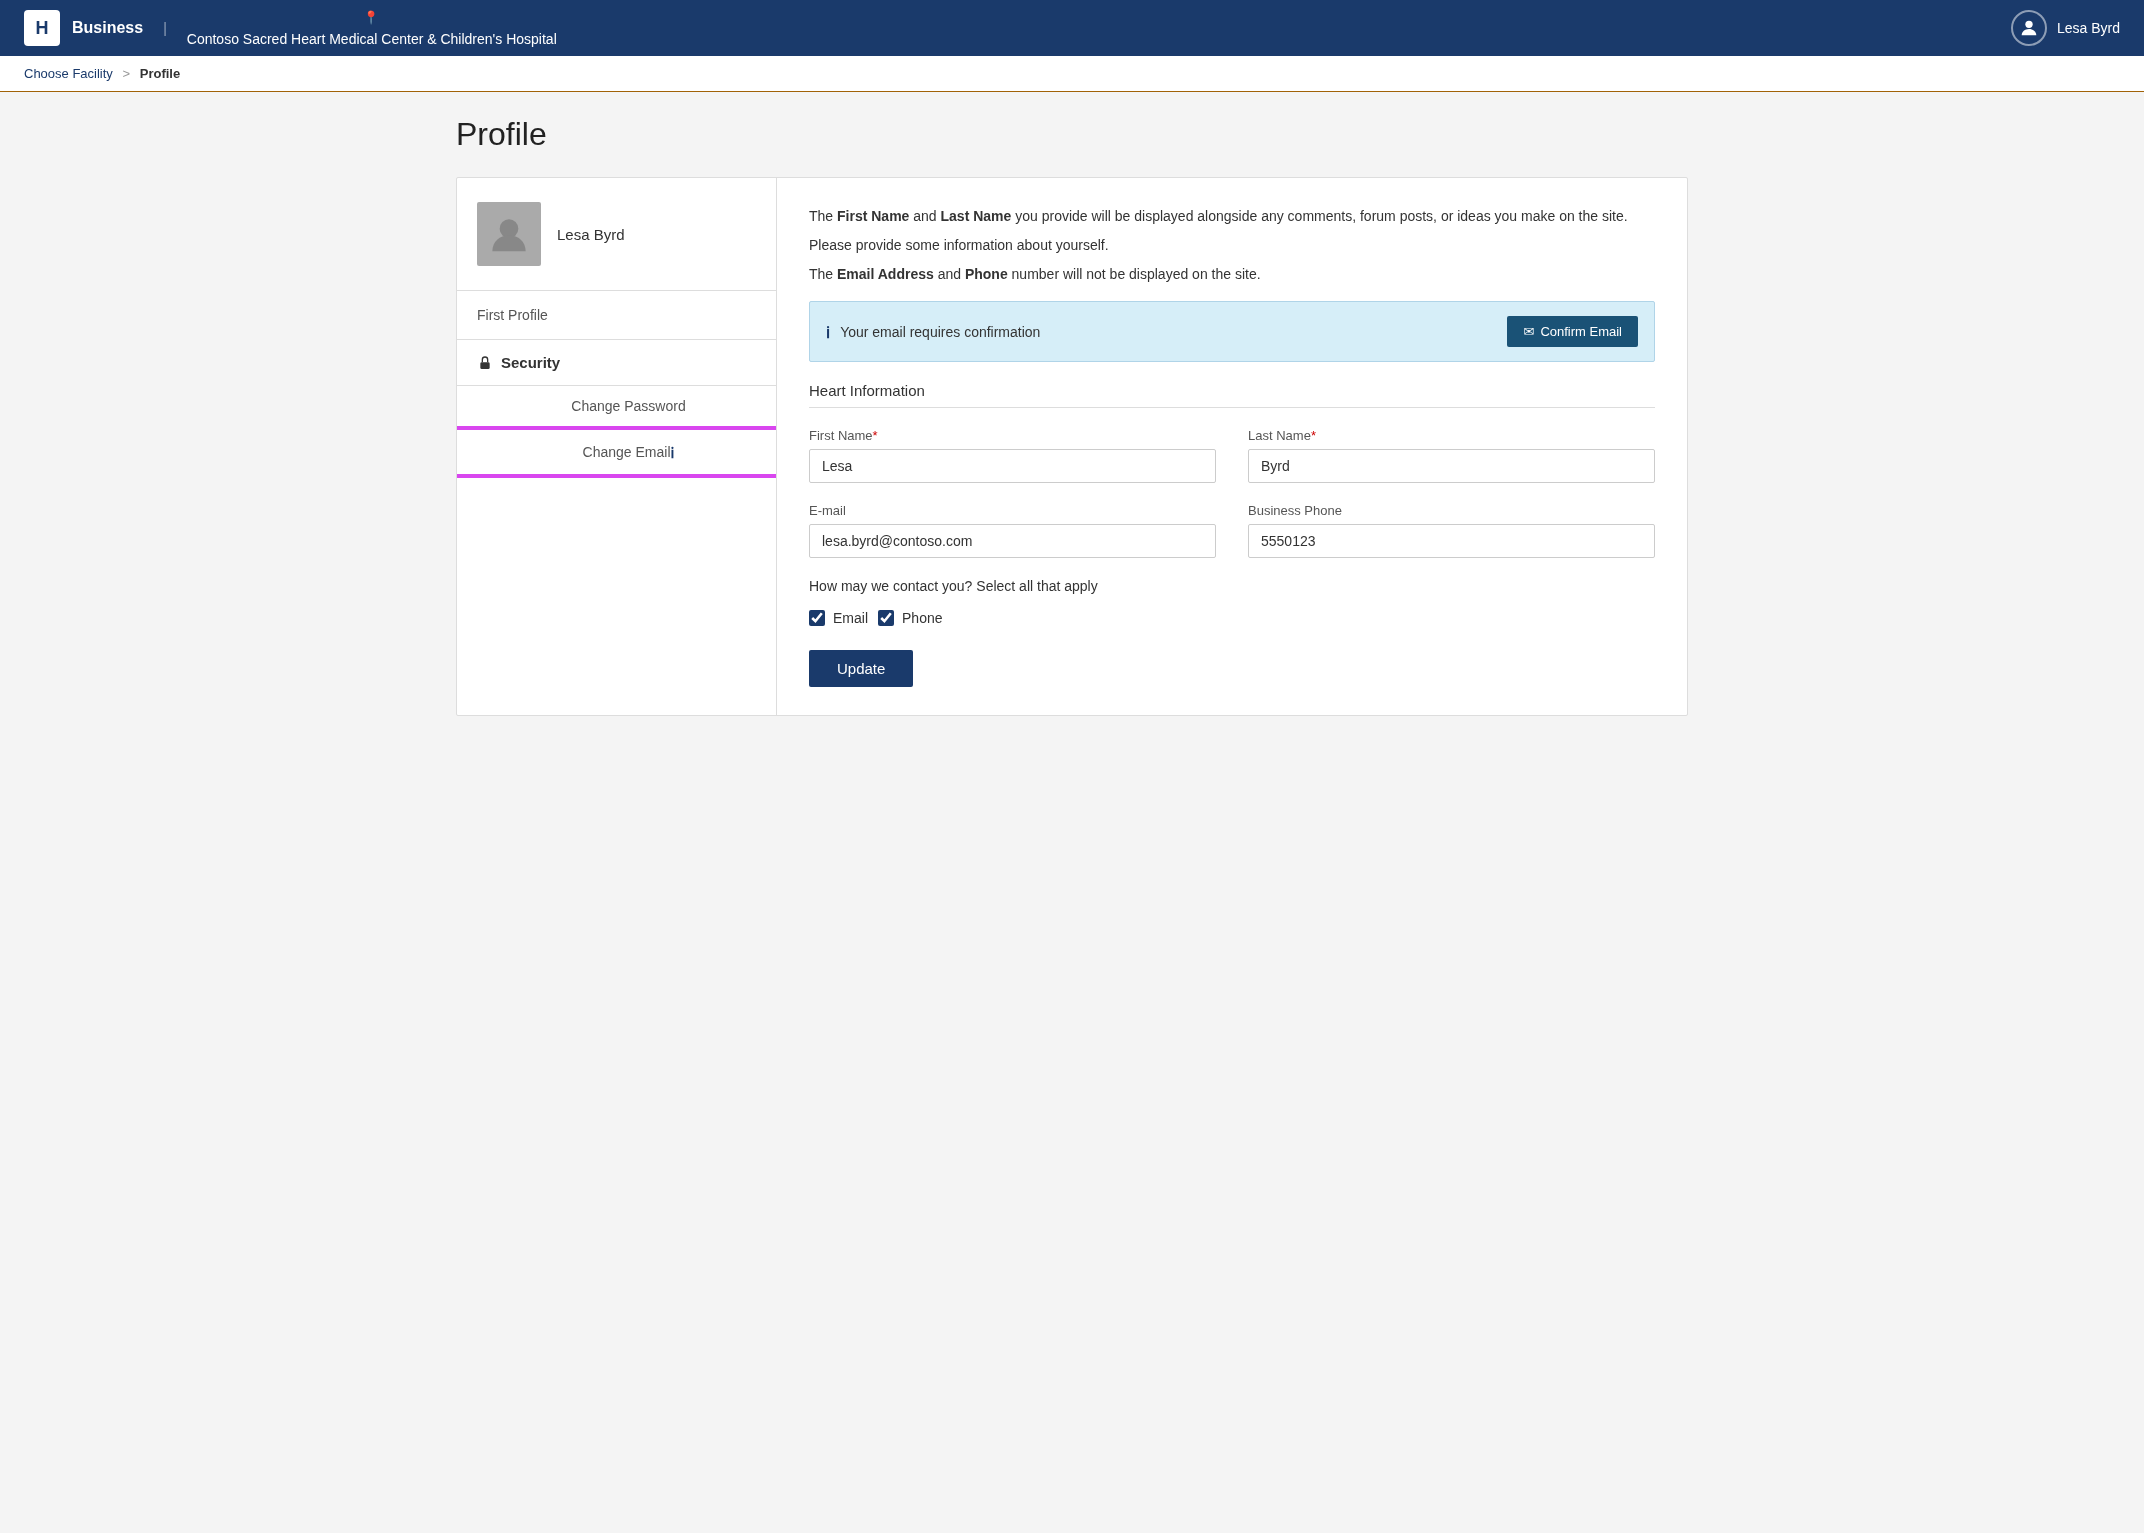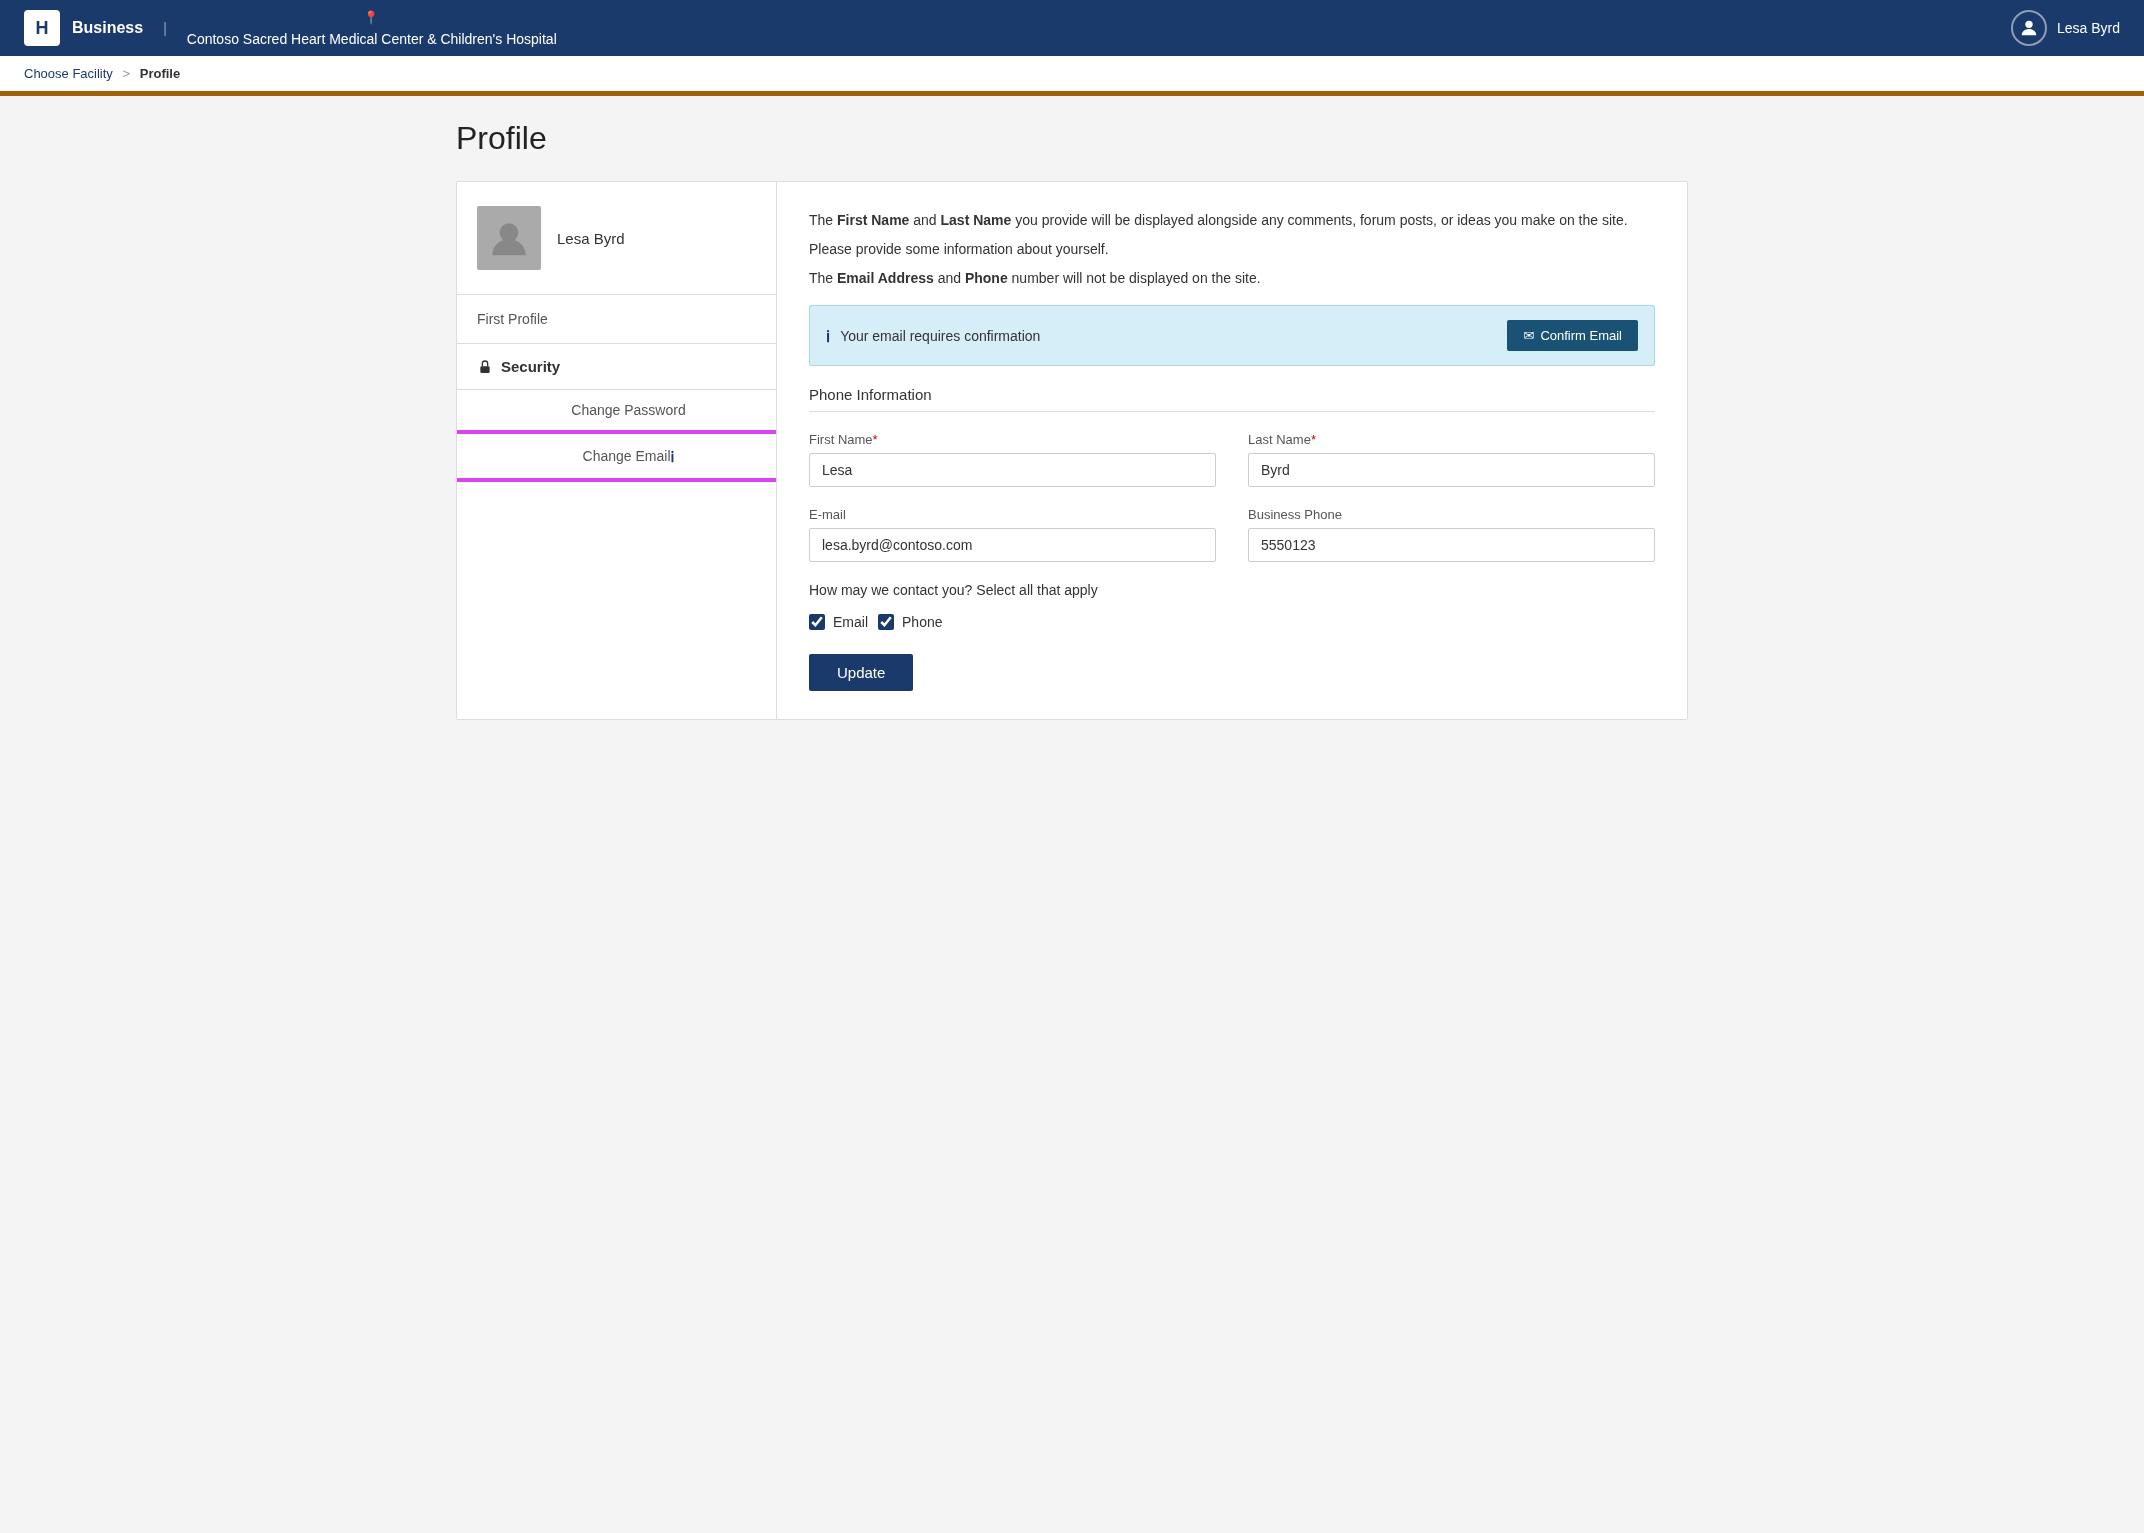--- a/index.html
+++ b/index.html
@@ -34,21 +34,21 @@
       width: 36px; height: 36px; border-radius: 50%;
       border: 2px solid rgba(255,255,255,0.5);
       display: flex; align-items: center; justify-content: center;
     }
     .header-username { font-size: 14px; }
 
     
     .breadcrumb {
       padding: 10px 24px;
       background: white;
-      border-bottom: 5px solid #a16207;
+      border-bottom: 1px solid #a16207;
       font-size: 13px;
       color: #666;
     }
     .breadcrumb a { color: #1a3a6b; text-decoration: none; }
     .breadcrumb-sep { margin: 0 6px; color: #999; }
     .breadcrumb-current { font-weight: 600; color: #333; }
 
     
     .main-container {
       max-width: 1280px;
@@ -286,21 +286,21 @@
           <span class="alert-icon">ℹ</span>
           <span>Your email requires confirmation</span>
         </div>
         <button class="confirm-email-btn">
           <span>✉</span>
           <span>Confirm Email</span>
         </button>
       </div>
 
       
-      <div class="section-title">Phone Information</div>
+      <div class="section-title">Heart Information</div>
 
       
       <div class="form-row">
         <div class="form-group">
           <label class="form-label">
             <span>First Name</span><span class="required">*</span>
           </label>
           <input class="form-input" type="text" value="Lesa" style="">
         </div>
         <div class="form-group">

